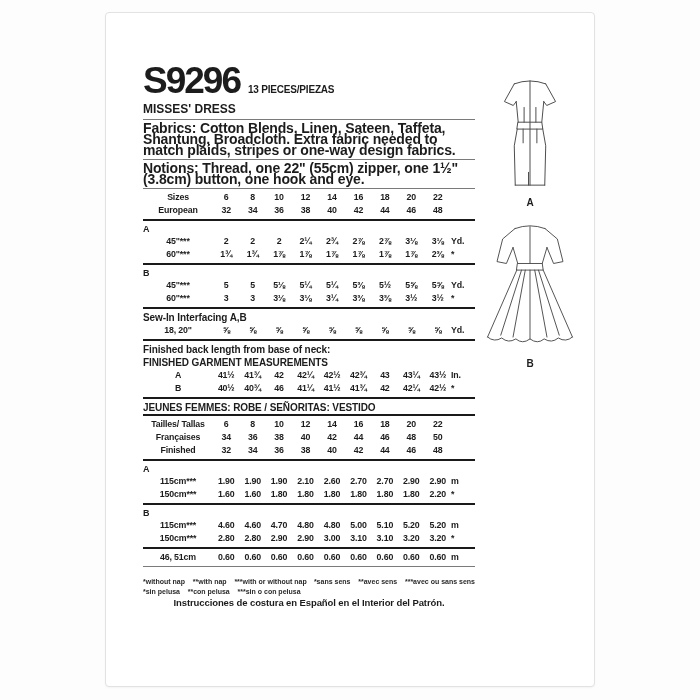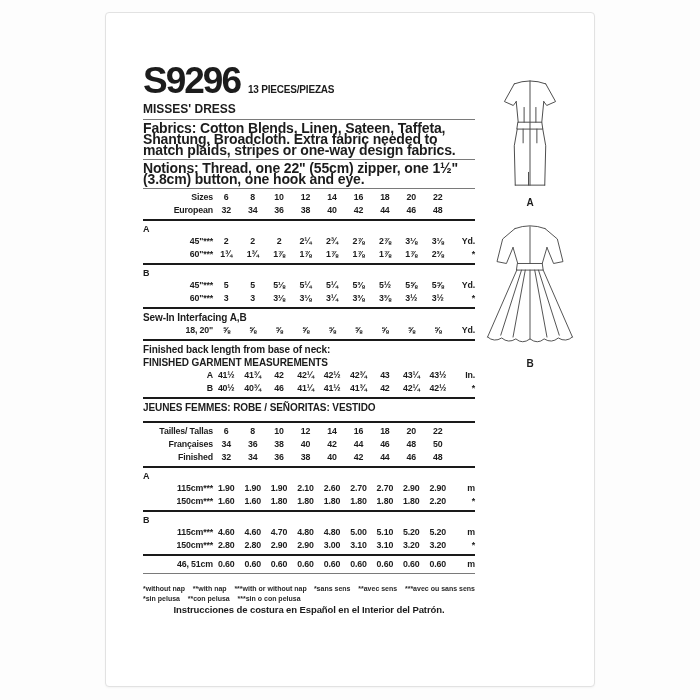--- a/index.html
+++ b/index.html
@@ -13,26 +13,26 @@
   .content { position:absolute; left:37px; top:16px; width:332px; color:#1c1c1c; font-weight:bold; }
   .skuRow { display:flex; align-items:flex-end; gap:8px; margin-bottom:4px; }
   .sku { font-size:37px; font-weight:bold; letter-spacing:-2px; line-height:30px; transform:scaleY(1.02);margin-top:37px; }
   .pieces { font-size:10px; letter-spacing:-0.2px; padding-bottom:1px; }
   .garment { font-size:12px; margin-top:6px; padding-bottom:3px; }
   .hline { border-top:1px solid #7a7a7a; margin:0 0 2px 0; }
   .para { font-size:14px; line-height:11px; letter-spacing:-0.15px; padding:1px 0 3px 0; }
   .para .plabel { font-weight:bold; }
   
   .t-row { display:grid; grid-template-columns:70px repeat(9,1fr) 24px; align-items:baseline; line-height:13px; font-size:8.8px; letter-spacing:-0.15px; }
-  .t-label { text-align:right; white-space:nowrap; }
+  .t-label { text-align:center; white-space:nowrap; }
   .t-val { text-align:center; }
-  .t-unit { text-align:right; }
+  .t-unit { text-align:left; }
   .t-section { font-size:9px; line-height:12px; }
   .t-heading { font-size:10px; line-height:13px; letter-spacing:-0.1px; }
-  .t-heading.ruled { border-bottom:2px solid #1a1a1a; padding-bottom:7px; margin-bottom:2px; }
+  .t-heading.ruled { border-bottom:2px solid #1a1a1a; padding-bottom:0; margin-bottom:2px; }
   .rule { border-top:2px solid #1a1a1a; margin:2px 0 2px 0; }
   .rule.thin { border-top:1px solid #7a7a7a; }
   
   .footnotes { margin-top:10px; font-size:7px; line-height:10px; color:#2a2a2a; }
   .fnline { display:flex; justify-content:space-between; white-space:pre; }
   .spanish { text-align:center; font-size:9.5px; letter-spacing:-0.1px; }
   
   .figures { position:absolute; right:12px; top:62px; width:104px; }
   .fig { text-align:center; }
   .fig svg { display:block; margin:0 auto; }

